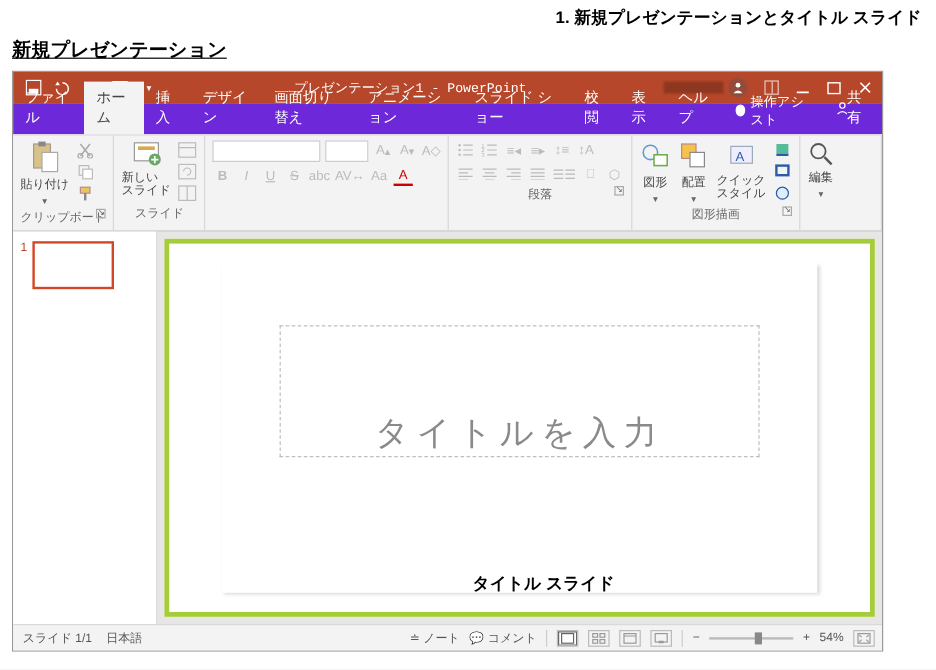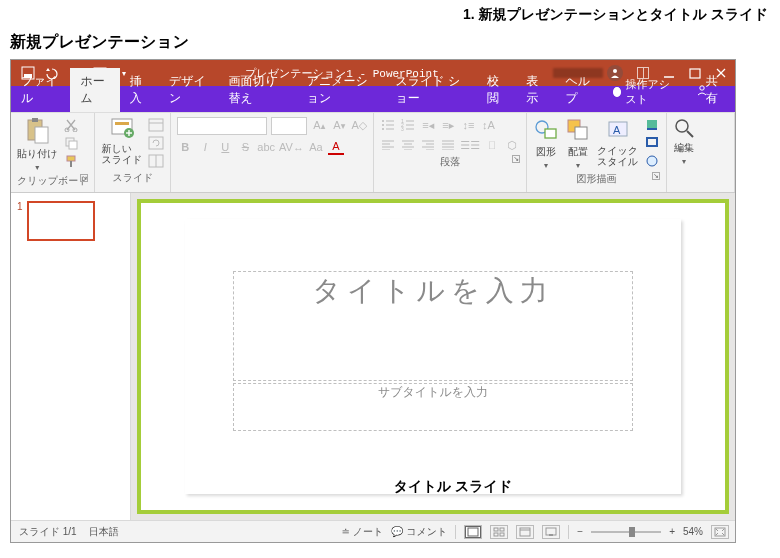--- a/index.html
+++ b/index.html
@@ -1,19 +1,19 @@
 <!DOCTYPE html>
 <html><head>
 <meta charset="utf-8">
 <style>
   * { box-sizing: border-box; margin: 0; padding: 0; }
   body { font-family: "Meiryo", "Yu Gothic", sans-serif; background: #fff; width: 780px; }
   .doc { padding: 6px 10px 10px 10px; }
   .heading-right { text-align: right; font-weight: bold; font-size: 14px; padding-right: 2px; }
-  .heading-left { font-weight: bold; font-size: 16px; margin-top: 8px; }
+  .heading-left { font-weight: bold; font-size: 16px; margin-top: 8px; text-decoration: underline; }
   .app-window { border: 1px solid #999; margin-top: 6px; width: 726px; background: #fff; }
   
   
   .titlebar { background: #b7472a; height: 26px; display: flex; align-items: center; color: #fff; font-size: 11px; }
   .qat { display: flex; gap: 10px; padding-left: 10px; align-items: center; }
   .qat .iq { width: 14px; height: 14px; display: inline-flex; align-items: center; justify-content: center; }
   .titlebar .center { flex: 1; text-align: center; font-family: Liberation Mono, monospace; }
   .winctl { display: flex; align-items: center; gap: 14px; padding-right: 8px; }
   .winctl .box { width: 12px; height: 12px; display: inline-flex; align-items:center; justify-content:center; }
   .acct { display:flex; align-items:center; gap:4px; }
@@ -49,21 +49,21 @@
   
   
   .workspace { display:flex; height:328px; background:#e7e6e5; border-top:1px solid #ccc; }
   .thumbs { width:120px; background:#fff; border-right:1px solid #d9d9d9; padding:8px 6px; }
   .thumb-row { display:flex; gap:4px; }
   .thumb-num { font-size:10px; color:#b7472a; }
   .thumb { width:68px; height:40px; border:2px solid #d24726; background:#fff; }
   .canvas { flex:1; padding:6px; position:relative; }
   .highlight { border:4px solid #a4cd39; height:100%; background:#fff; position:relative; }
   .slide { position:absolute; left:44px; right:44px; top:16px; bottom:16px; background:#fff; box-shadow:2px 2px 3px rgba(0,0,0,0.15); }
-  .ph { position:absolute; border:1px dashed #bfbfbf; display:flex; align-items:flex-start; justify-content:center; }
+  .ph { position:absolute; border:1px dashed #bfbfbf; display:flex; align-items:flex-end; justify-content:center; }
   .ph-title { left:48px; right:48px; top:52px; height:110px; }
   .ph-sub { left:48px; right:48px; top:164px; height:48px; }
   .ph-title-txt { font-size:28px; color:#8a8a8a; font-weight:300; letter-spacing:6px; }
   .ph-sub-txt { font-size:12px; color:#8a8a8a; }
   .slide-caption { position:absolute; bottom:14px; left:0; right:0; text-align:center; font-size:14px; font-weight:bold;margin-left:40px; }
   
   
   .status { height:22px; background:#f3f3f3; border-top:1px solid #d9d9d9; display:flex; align-items:center; font-size:10px; color:#555; }
   .status .left { padding-left:8px; display:flex; gap:12px; }
   .status .mid { flex:1; }
@@ -410,23 +410,20 @@
           <span class="thumb-num">1</span>
           <div class="thumb"></div>
         </div>
       </div>
       <div class="canvas">
         <div class="highlight">
           <div class="slide">
             <div class="ph ph-title">
               <span class="ph-title-txt">タイトルを入力</span>
             </div>
-            <div class="ph ph-sub">
-              <span class="ph-sub-txt">サブタイトルを入力</span>
-            </div>
           </div>
           <div class="slide-caption">タイトル スライド</div>
         </div>
       </div>
     </div>
 
     <div class="status">
       <div class="left">
         <span>スライド 1/1</span>
         <span>日本語</span>

